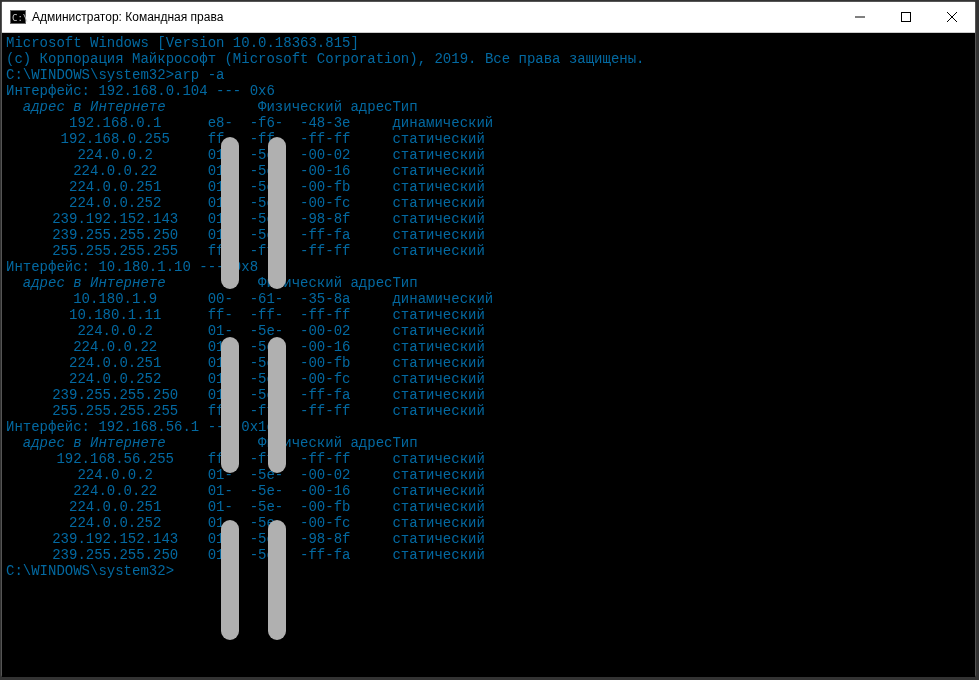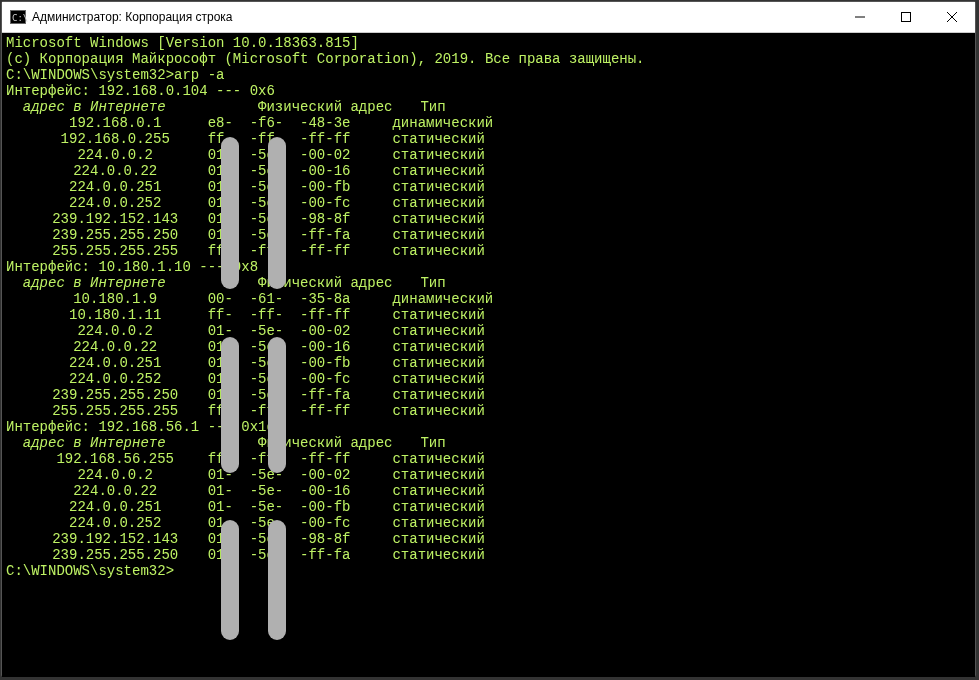--- a/index.html
+++ b/index.html
@@ -64,55 +64,55 @@
     width: 46px;
     height: 100%;
     display: flex;
     align-items: center;
     justify-content: center;
   }
   .winbtn svg { width: 10px; height: 10px; }
   .console {
     position: relative;
     background: #000;
-    color: #bef264;
+    color: #0369a1;
     font-size: 14px;
     line-height: 16px;
     padding: 2px 4px 0 4px;
     white-space: pre;
     font-family: Consolas, 'Courier New', monospace;
     letter-spacing: 0px;
     height: calc(100% - 30px);
     box-sizing: border-box;
   }
   .row { white-space: pre; }
   .c-ip   { display:inline-block; width: 24ch; text-align: center; }
   .c-mac  { display:inline-block; width: 22ch; }
   .c-type { display:inline-block; }
   .hdr-ip   { display:inline-block; width: 24ch; font-style: italic; }
   .hdr-mac  { display:inline-block; width: 22ch; text-align: right; }
-  .hdr-type { display:inline-block;margin-left:28px; }
+  .hdr-type { display:inline-block; }
   .redact {
     position: absolute;
     width: 18px;
     background: #b0b0b0;
     border-radius: 9px;
     pointer-events: none;
   }
 </style>
 </head>
 <body>
 
 <div class="window">
 
   <div class="titlebar">
     <div class="icon-box">
       <div class="prompt-icon">C:\.</div>
     </div>
-    <div class="title-text">Администратор: Корпорация строка</div>
+    <div class="title-text">Администратор: Командная права</div>
     <div class="winbtns">
       <div class="winbtn">
         <svg viewBox="0 0 10 10">
             <line x1="0" y1="5" x2="10" y2="5" stroke="#000" stroke-width="1"></line>
           </svg>
       </div>
       <div class="winbtn">
         <svg viewBox="0 0 10 10">
             <rect x="0.5" y="0.5" width="9" height="9" fill="none" stroke="#000" stroke-width="1"></rect>
           </svg>

